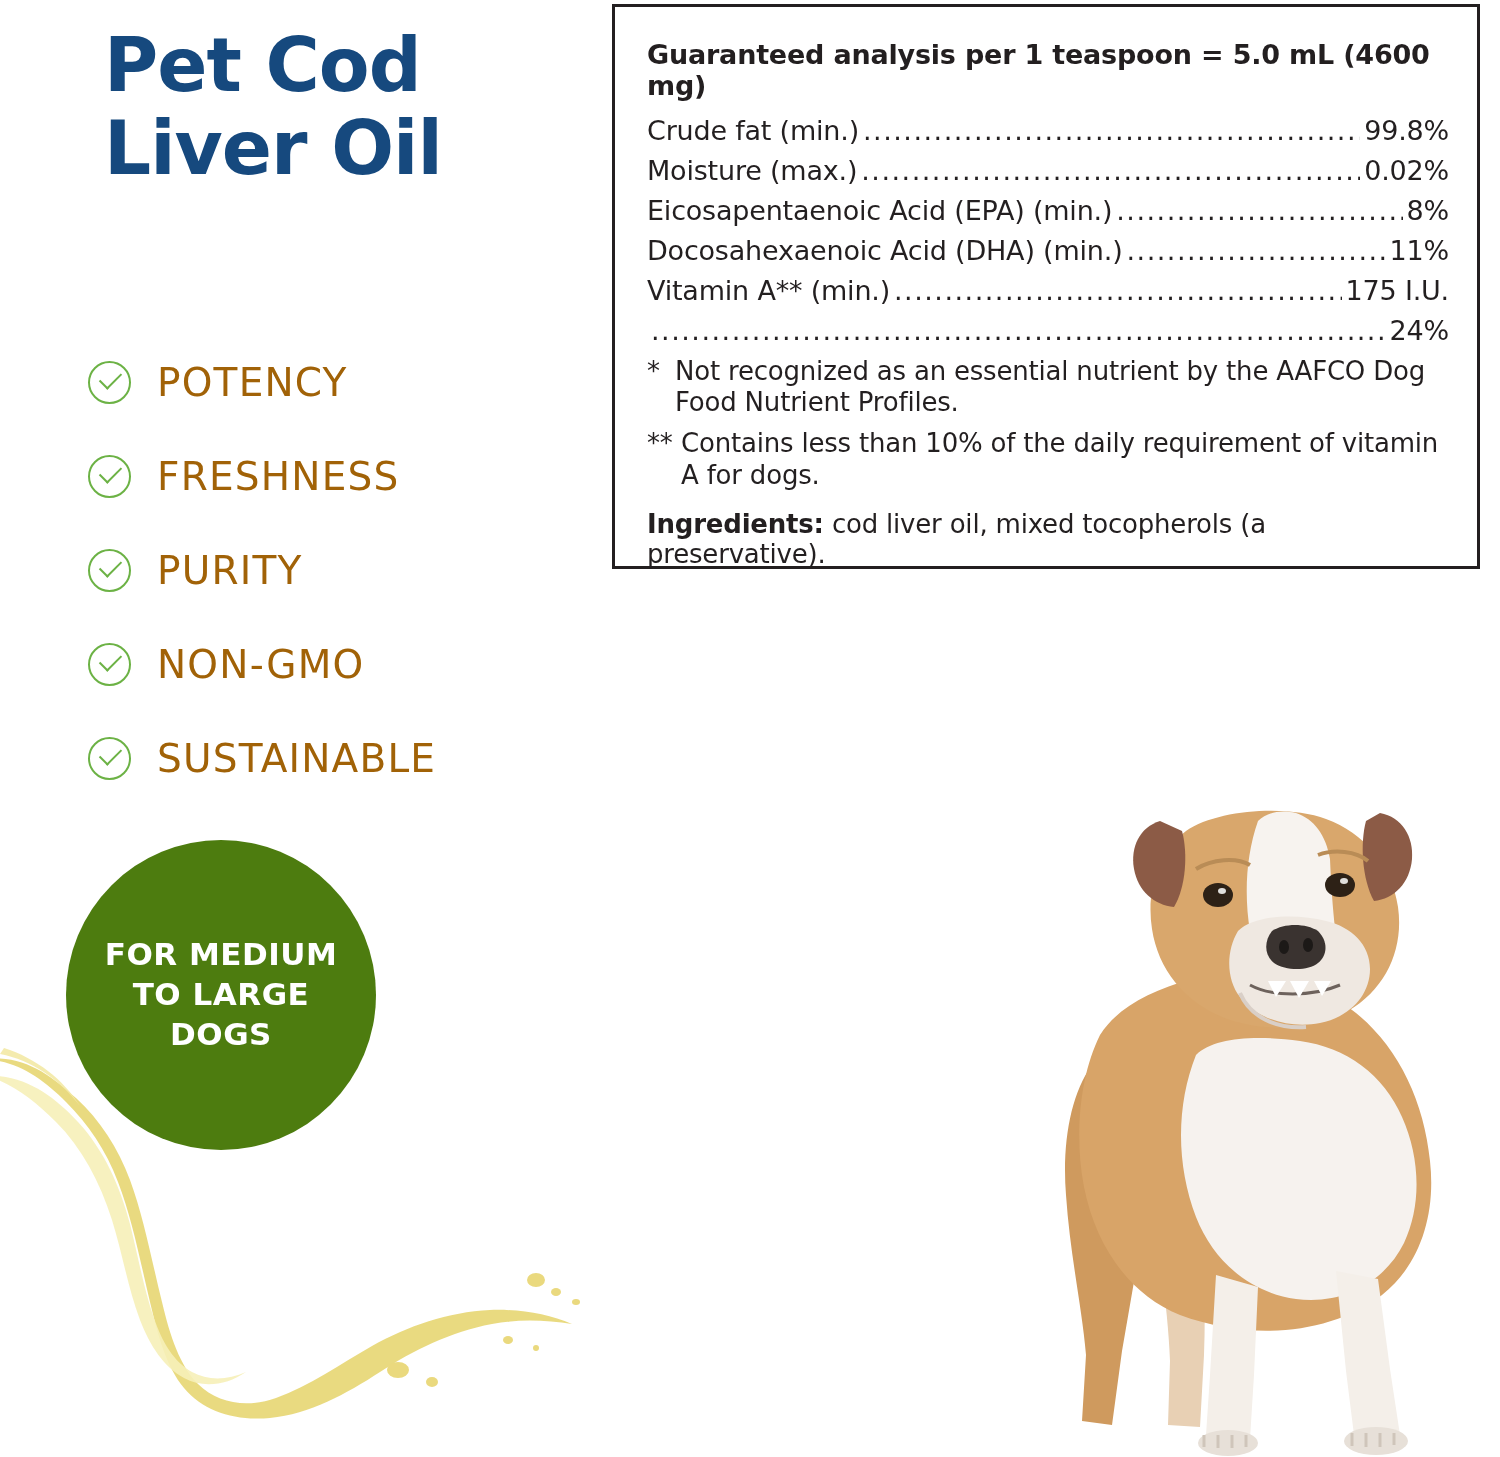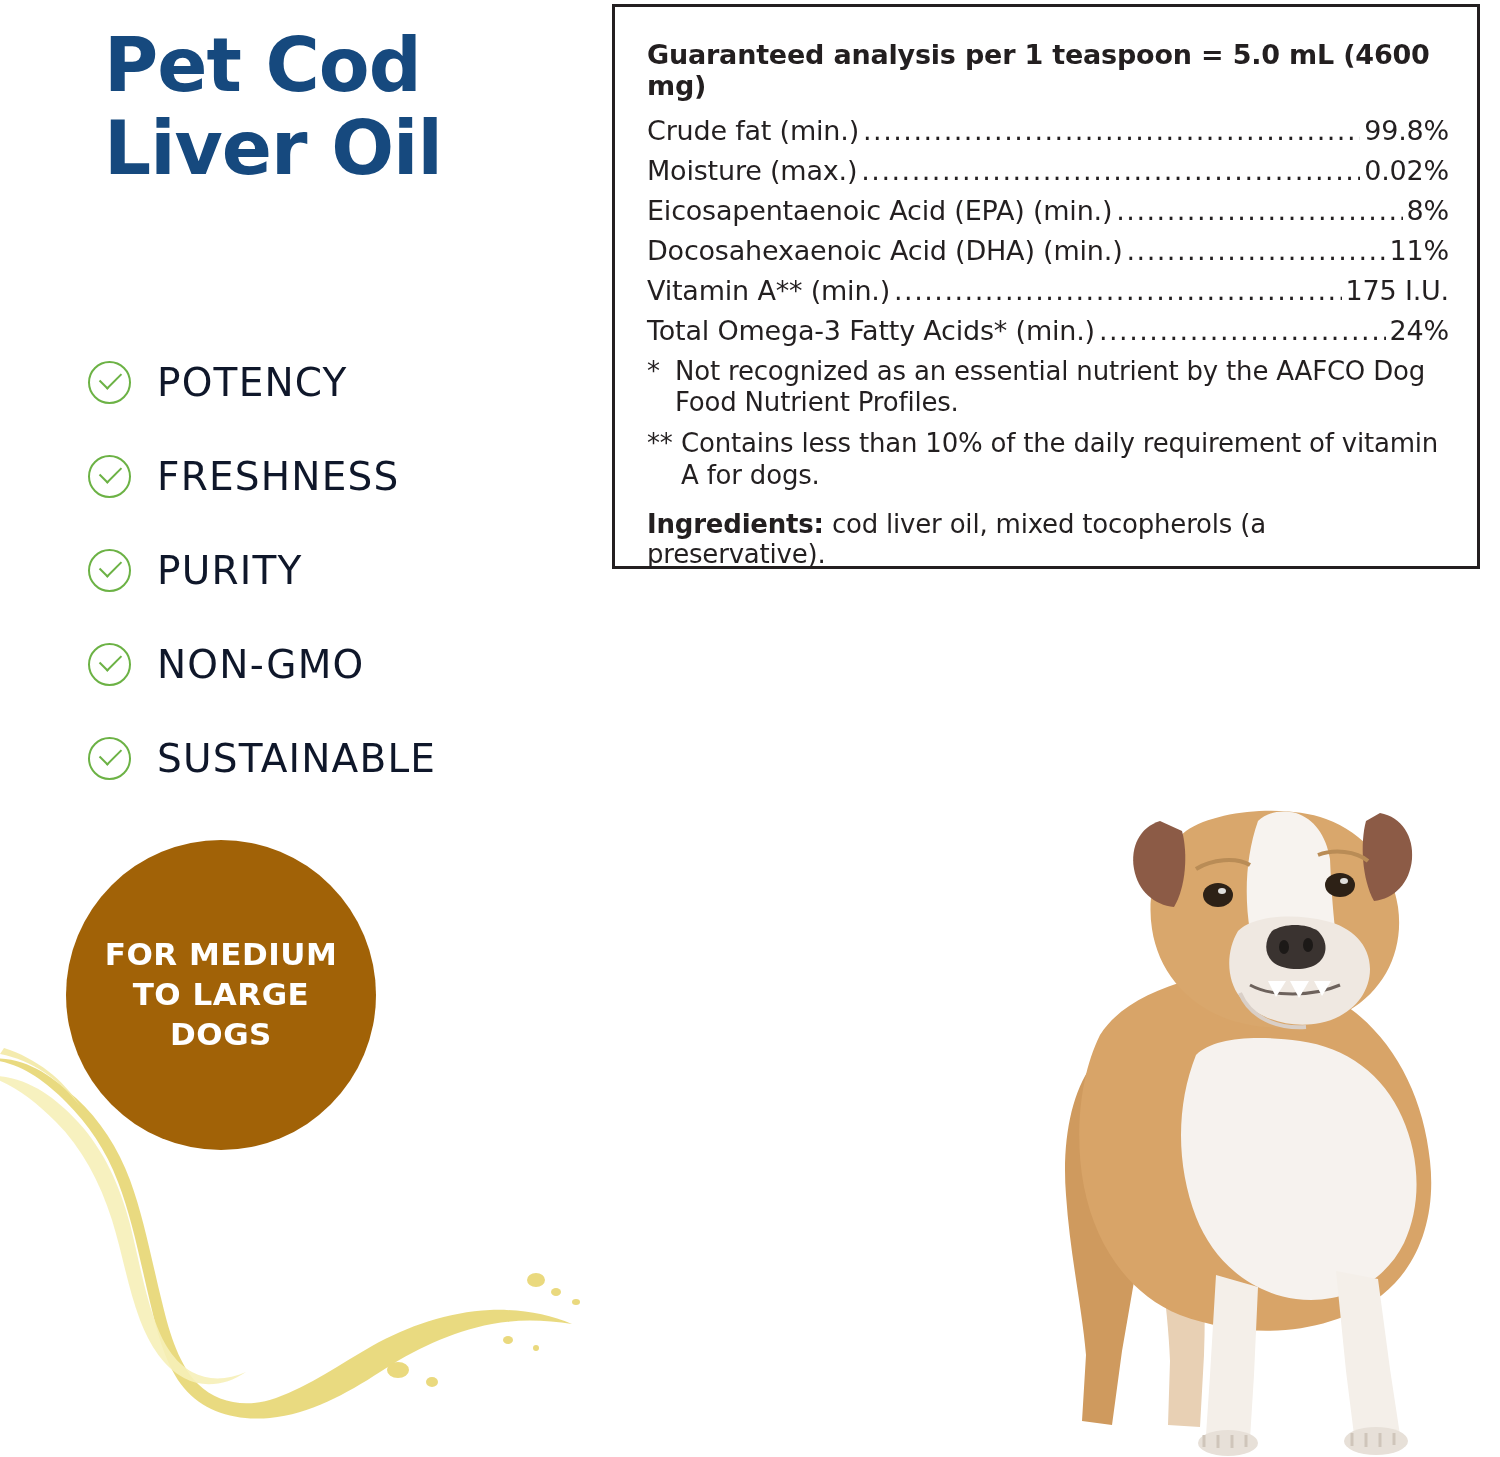--- a/index.html
+++ b/index.html
@@ -69,33 +69,33 @@
     height: 10px;
     border-left: 2.5px solid #6cb245;
     border-bottom: 2.5px solid #6cb245;
     transform: rotate(-45deg);
   }
   .benefit-label {
     margin-left: 26px;
     font-family: "DejaVu Sans", sans-serif;
     font-size: 39px;
     letter-spacing: 1.2px;
-    color: #0f172a;
+    color: #a16207;
     white-space: nowrap;
   }
 
   
   .badge {
     position: absolute;
     left: 66px;
     top: 840px;
     width: 310px;
     height: 310px;
     border-radius: 50%;
-    background: #a16207;
+    background: #4d7c0f;
     display: flex;
     align-items: center;
     justify-content: center;
     z-index: 3;
   }
   .badge-text {
     text-align: center;
     color: #ffffff;
     font-family: "DejaVu Sans", sans-serif;
     font-size: 31px;
@@ -294,21 +294,20 @@
       <span class="nutrient-value">11%</span>
     </div>
 
     <div class="nutrient-row">
       <span class="nutrient-name">Vitamin A** (min.)</span>
       <span class="dot-leader">..................................................................................................</span>
       <span class="nutrient-value">175 I.U.</span>
     </div>
 
     <div class="nutrient-row">
-      <span class="nutrient-name">Total Omega-3 Fatty Acids* (min.)</span>
       <span class="dot-leader">..................................................................................................</span>
       <span class="nutrient-value">24%</span>
     </div>
 
     <div class="footnote">
       <span class="footnote-mark">*</span>
       <span class="footnote-body">Not recognized as an essential nutrient by the AAFCO Dog Food Nutrient Profiles.</span>
     </div>
 
     <div class="footnote">

